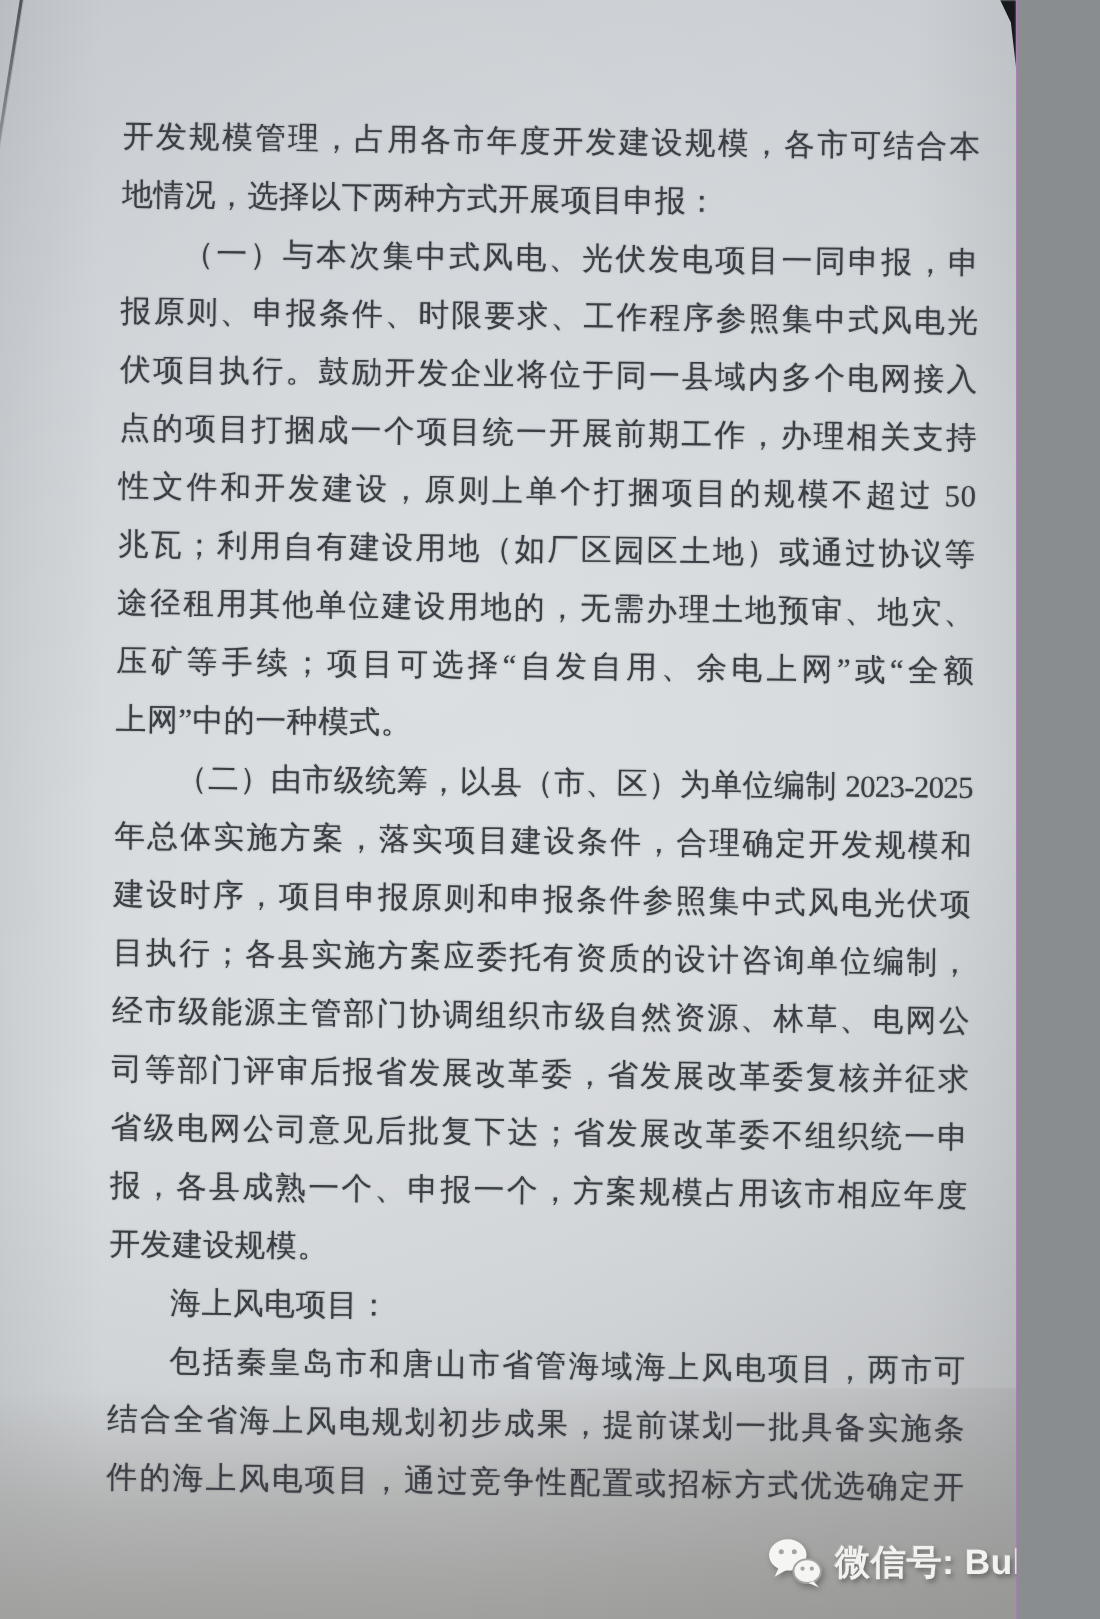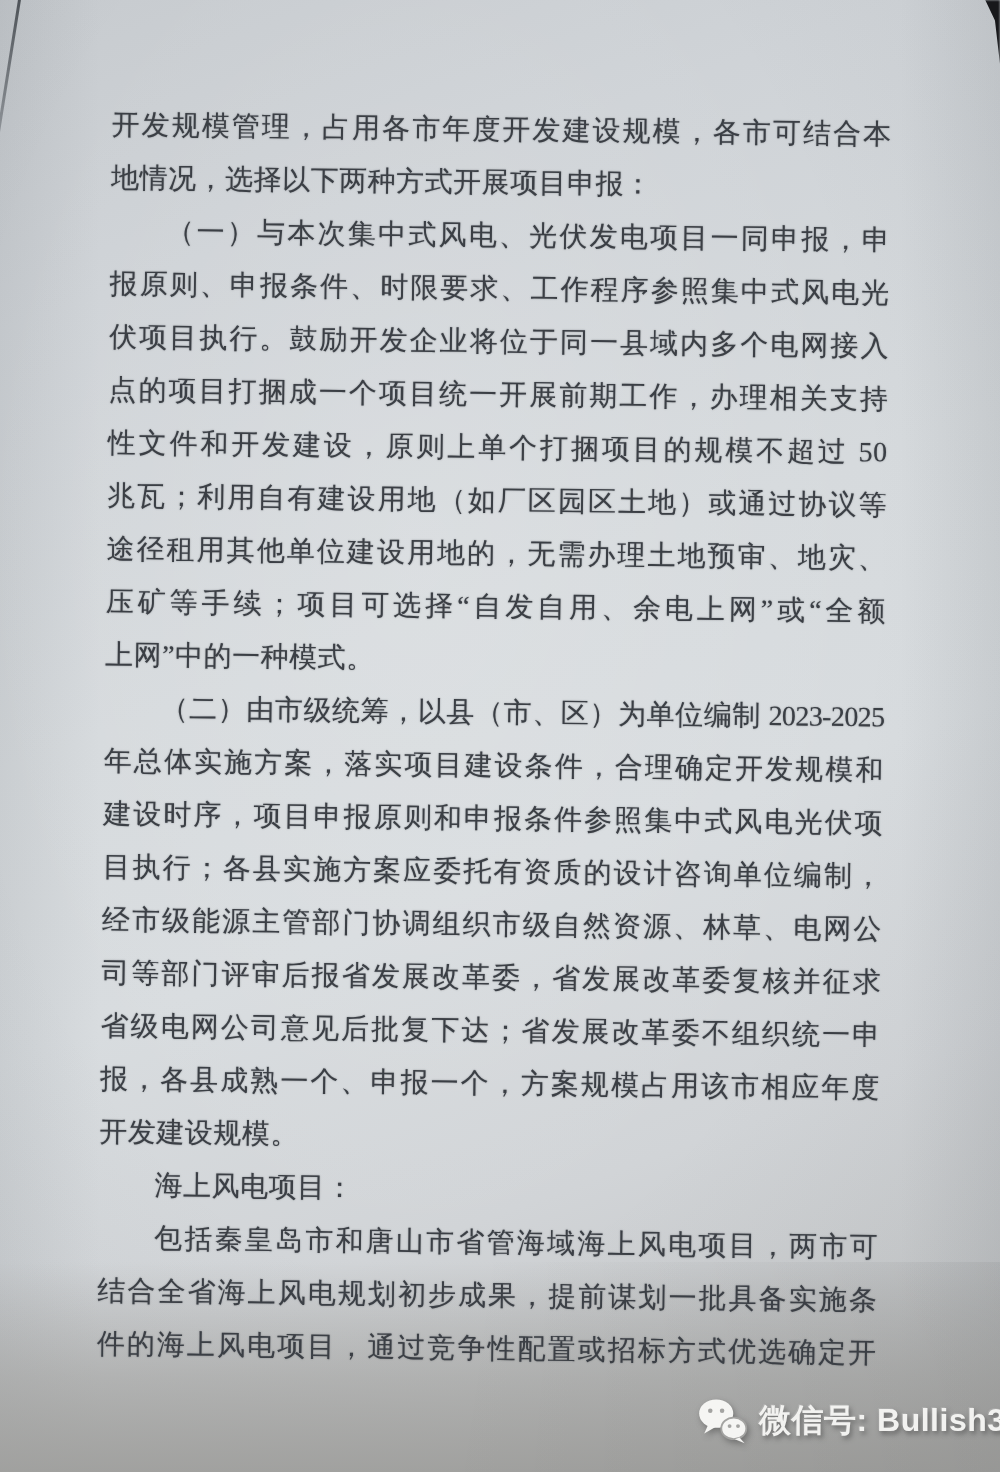--- a/index.html
+++ b/index.html
@@ -1,18 +1,18 @@
 <!DOCTYPE html>
 <html><head>
 <meta charset="utf-8">
 <style>
   html, body { margin: 0; padding: 0; background: #8a8d90; }
   #canvas {
     position: relative;
-    width: 1000px;
+    width: 924px;
     height: 1472px;
     overflow: hidden;
     background: #d946ef;
     font-family: "Liberation Serif", "DejaVu Serif", serif;
   }
 
   
   .paper {
     position: absolute; inset: 0;
     background:

